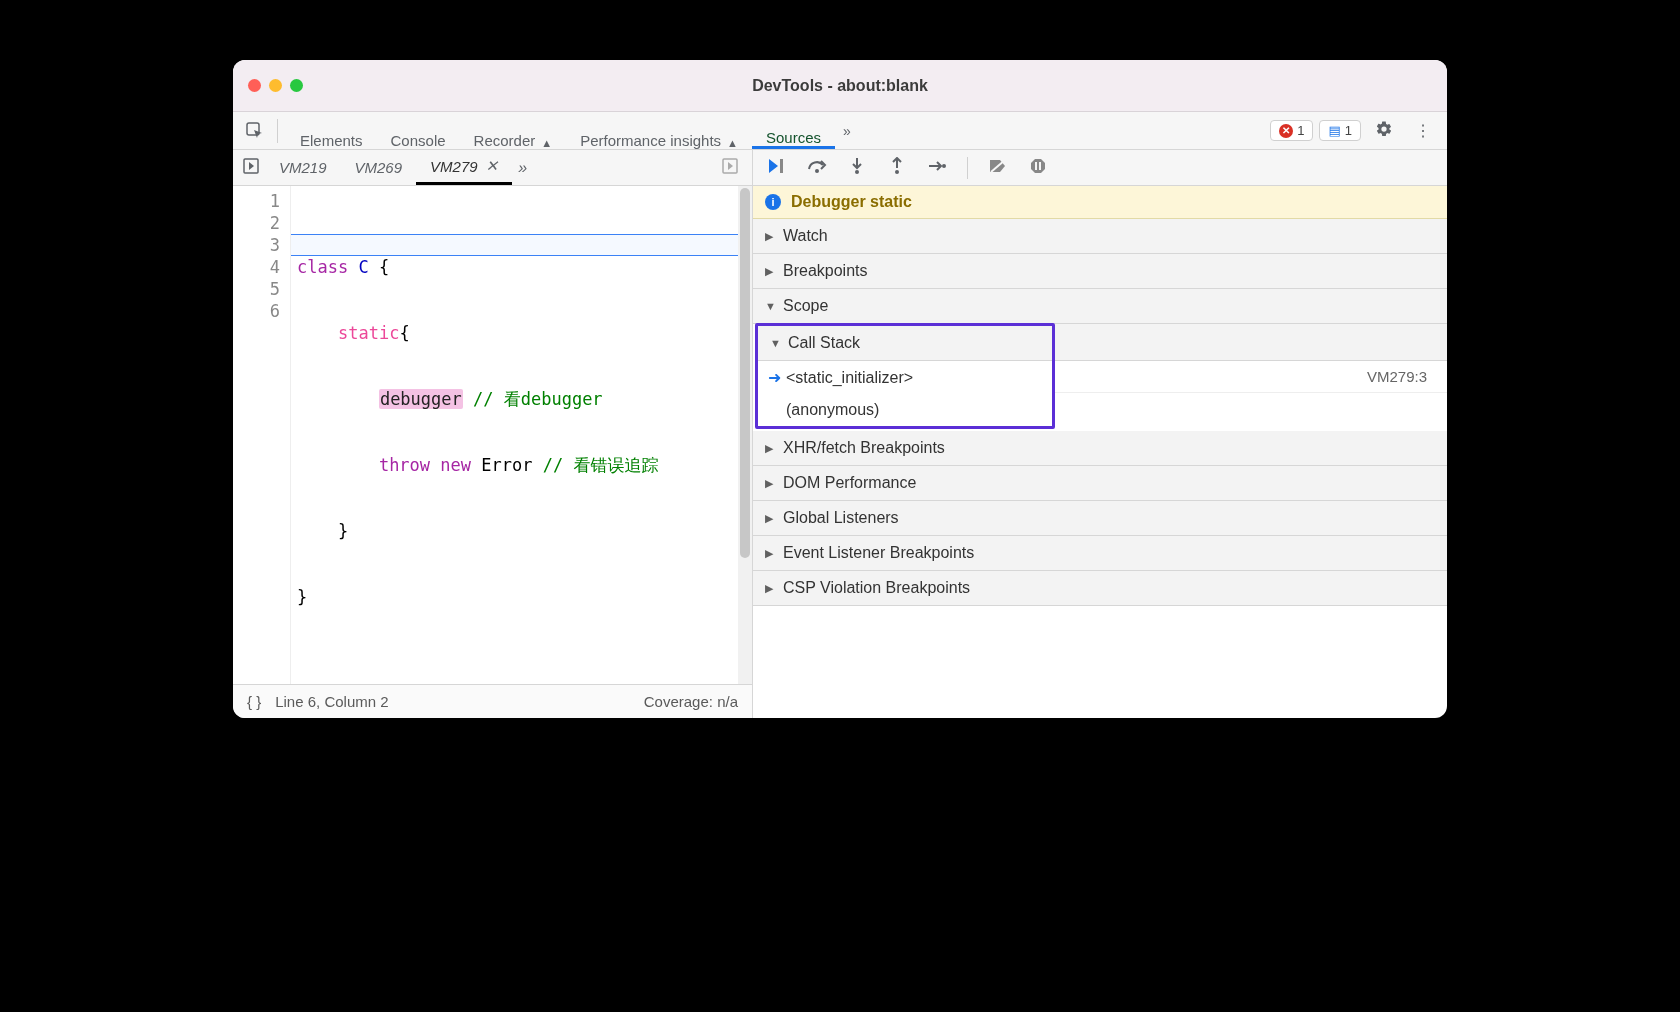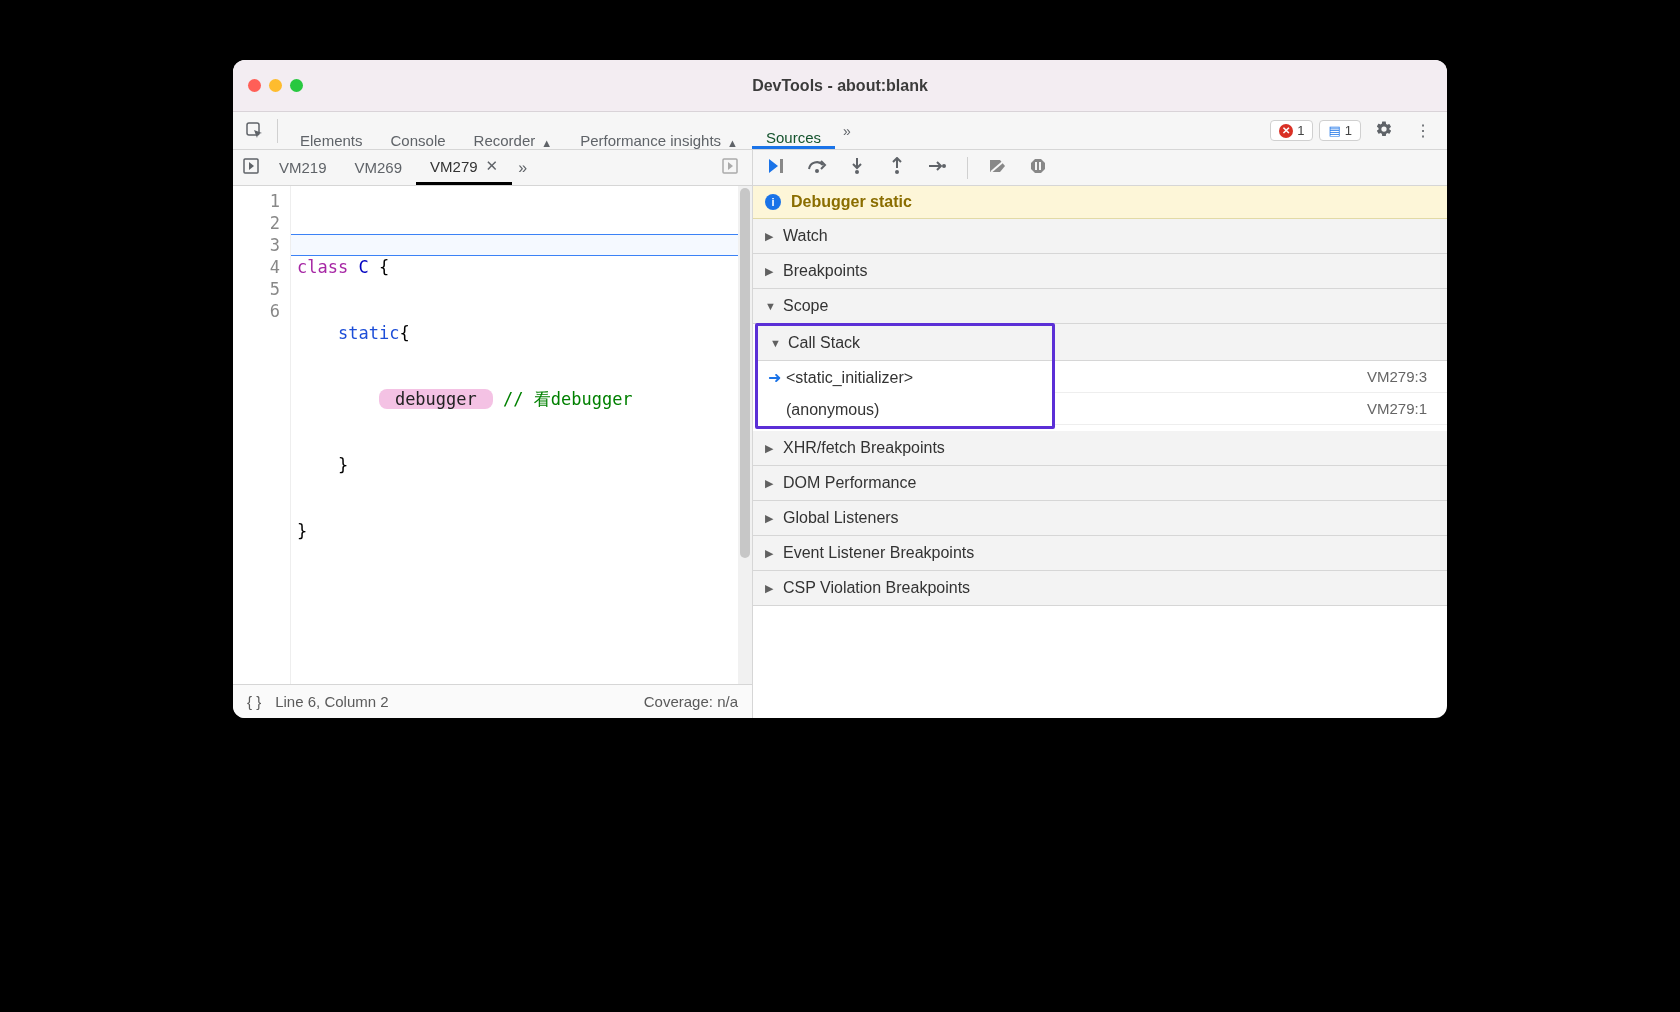--- a/index.html
+++ b/index.html
@@ -120,20 +120,21 @@
     flex-direction: column;
   }
   .src-tabs {
     height: 36px;
     border-bottom: 1px solid #d6d6d6;
     display: flex;
     align-items: center;
     background: #f6f6f6;
     padding: 0 4px;
     gap: 0;
+    font-style: italic;
   }
   .src-tabs .nav-icon { width: 28px; color:#5f6368; text-align:center; }
   .src-tab {
     padding: 0 14px;
     height: 100%;
     display: flex;
     align-items: center;
     font-size: 15px;
     color: #5f6368;
     gap: 8px;
@@ -175,22 +176,22 @@
     position: absolute;
     left: 0; right: 0;
     top: 48px;
     height: 22px;
     border-top: 1px solid #3b82f6;
     border-bottom: 1px solid #3b82f6;
     background: rgba(59,130,246,0.05);
   }
   .kw-class { color: #a626a4; }
   .kw-name { color: #0000c0; }
-  .kw-static { color: #1d4ed8; }
-  .kw-debugger { background: #f4c2e4; color: #222; border-radius:8px; padding:0 16px;}
+  .kw-static { color: #ec4899; }
+  .kw-debugger { background: #f4c2e4; color: #222; border-radius:2px; padding:0 1px;}
   .kw-throw { color: #a626a4; }
   .kw-new { color: #a626a4; }
   .kw-error { color: #000; }
   .comment { color: #008000; }
 
   .editor-scrollbar {
     position: absolute;
     right: 0; top: 0;
     width: 14px;
     height: 100%;
@@ -384,20 +385,21 @@
           <div>3</div>
           <div>4</div>
           <div>5</div>
           <div>6</div>
         </div>
         <div class="code">
           <div class="hl-current"></div>
           <div class="code-line"><span class="kw-class">class</span> <span class="kw-name">C</span><span> {</span></div>
           <div class="code-line">    <span class="kw-static">static</span><span>{</span></div>
           <div class="code-line">        <span class="kw-debugger">debugger</span><span class="comment"> // 看debugger</span></div>
+          <div class="code-line">        <span class="kw-throw">throw</span> <span class="kw-new">new</span> <span class="kw-error">Error</span><span class="comment"> // 看错误追踪</span></div>
           <div class="code-line">    }</div>
           <div class="code-line">}</div>
         </div>
         <div class="editor-scrollbar">
             <div class="thumb"></div>
           </div>
       </div>
 
       <div class="statusbar">
         <span>{ }</span>
@@ -480,23 +482,20 @@
           <div class="stack-row">
             <span class="arrow"></span>
             <span>(anonymous)</span>
           </div>
         </div>
         <div class="stack-right">
           <div style="height:37px;background:#f3f3f3;border-bottom:1px solid #d6d6d6"></div>
           <div class="stack-row">
               <span class="loc">VM279:3</span>
             </div>
-          <div class="stack-row">
-              <span class="loc">VM279:1</span>
-            </div>
         </div>
       </div>
 
       <div class="acc-section">
         <div class="acc-header">
             <span class="tri">▶</span>
             <span>XHR/fetch Breakpoints</span>
           </div>
       </div>
       <div class="acc-section">

